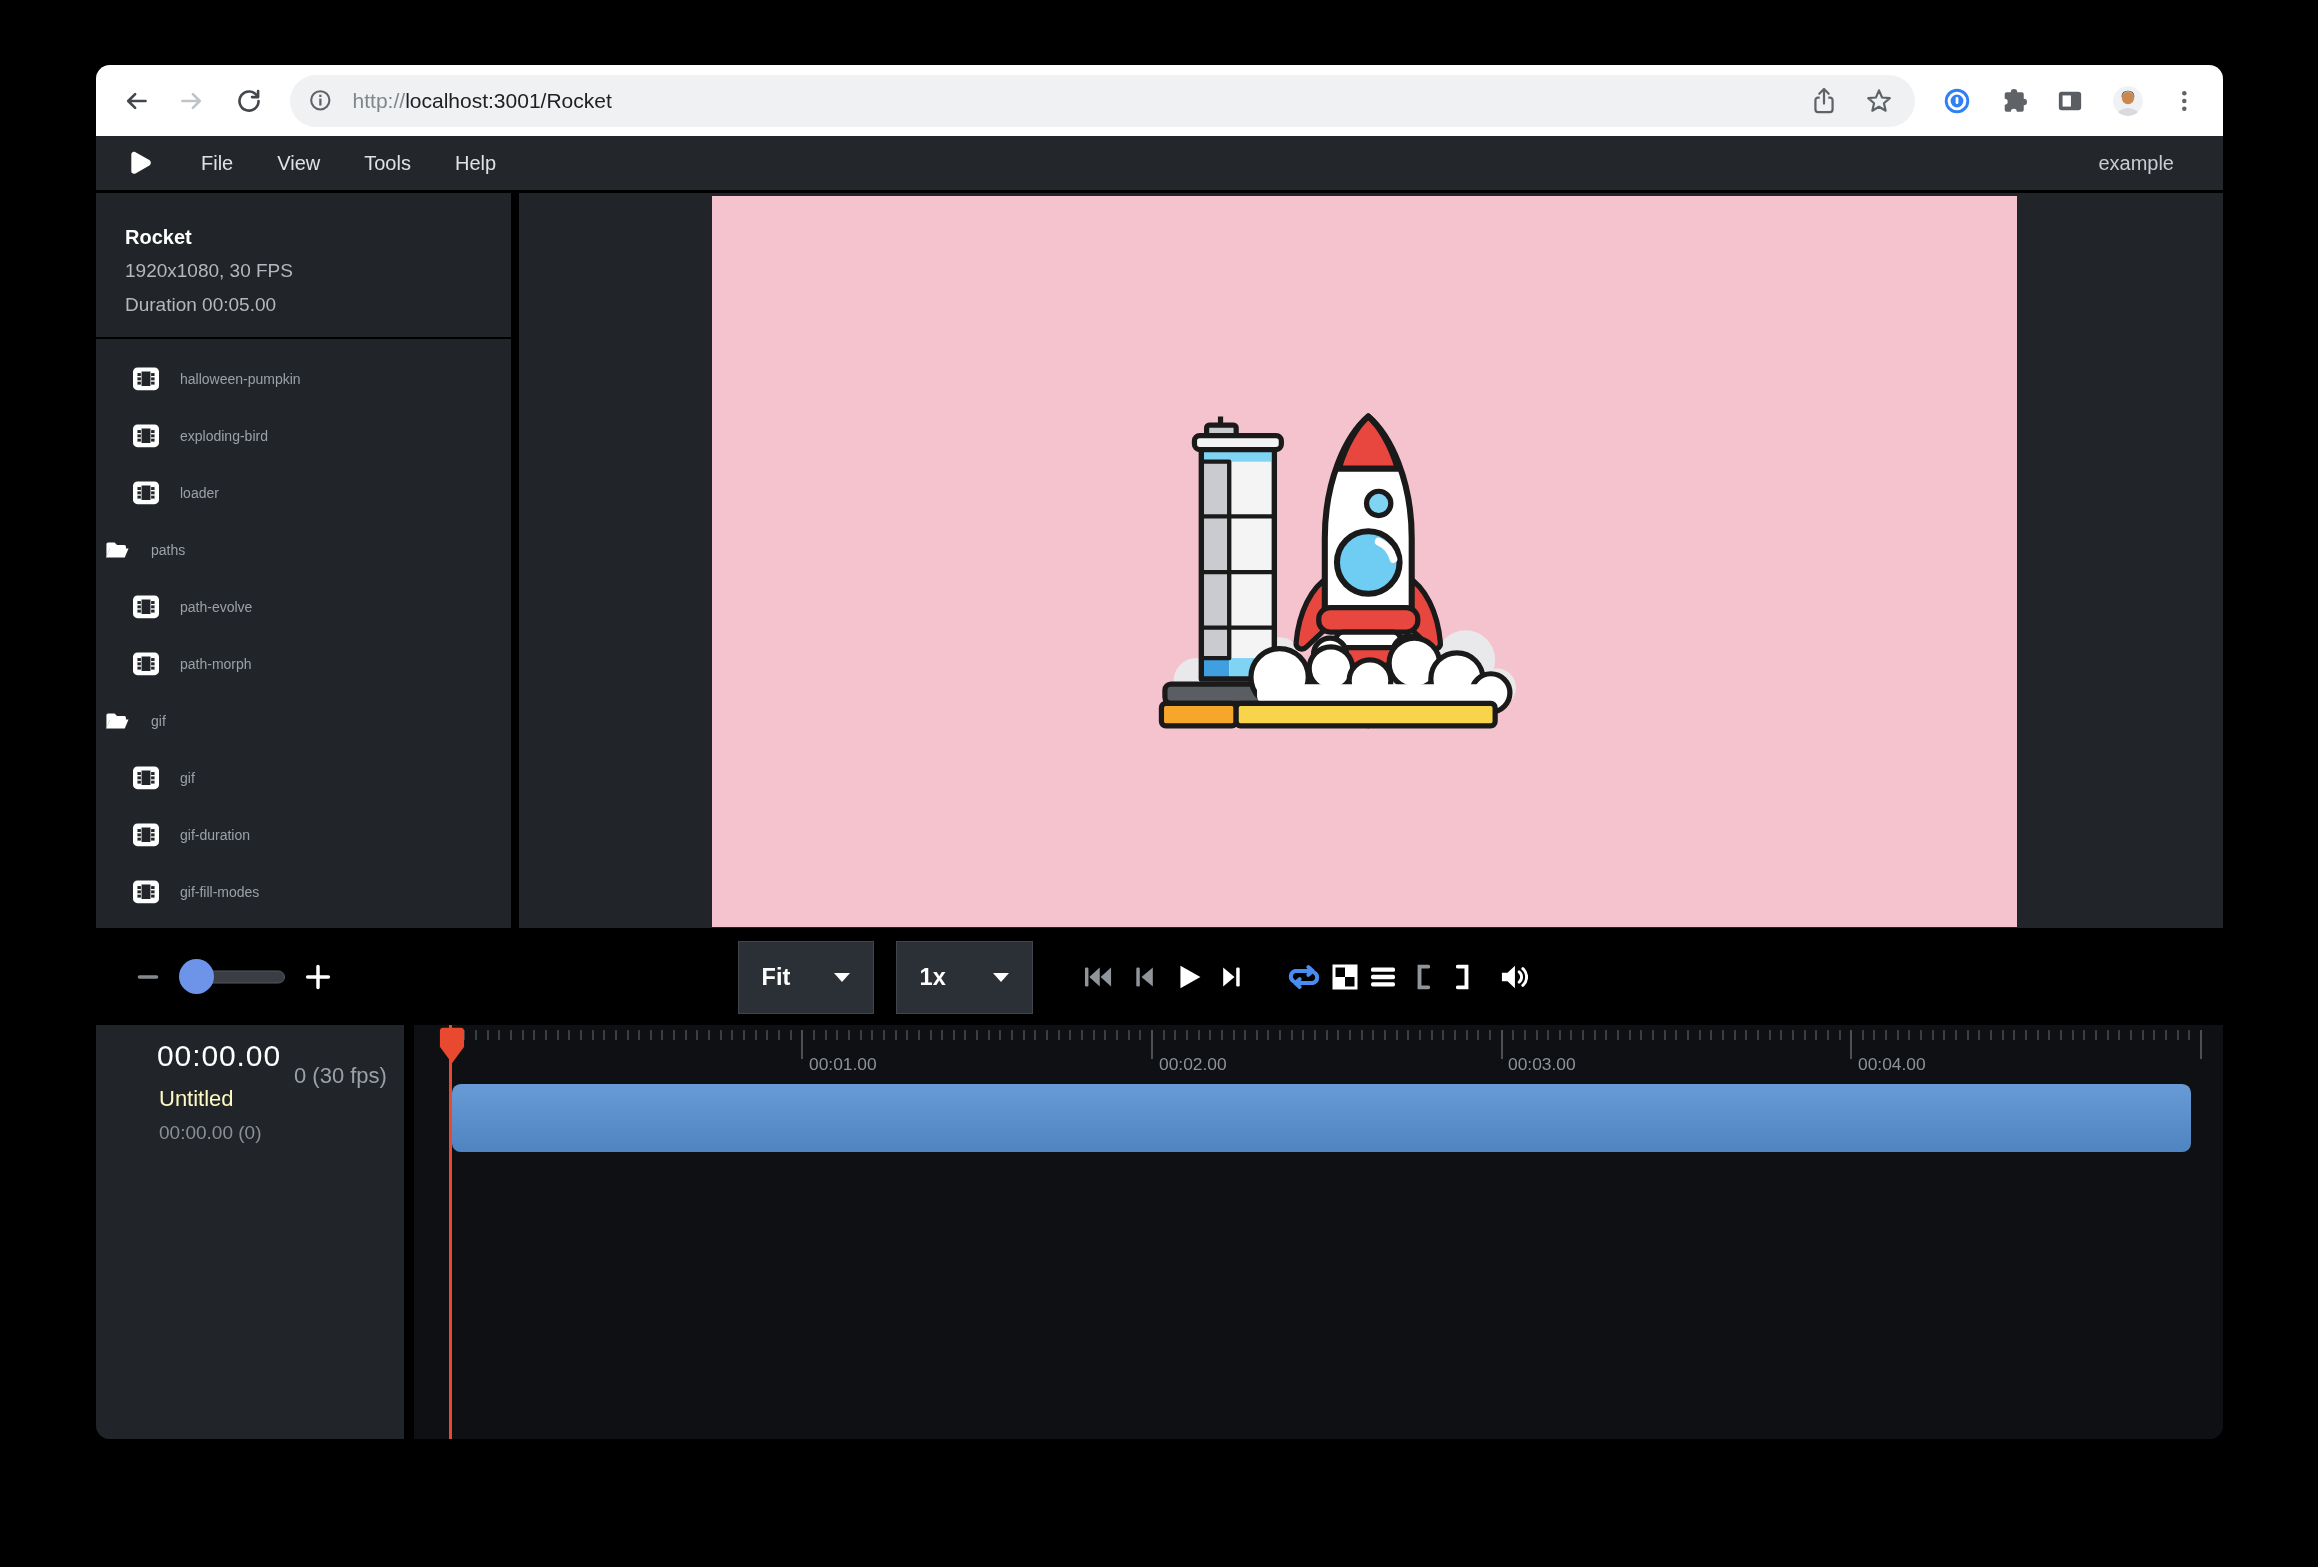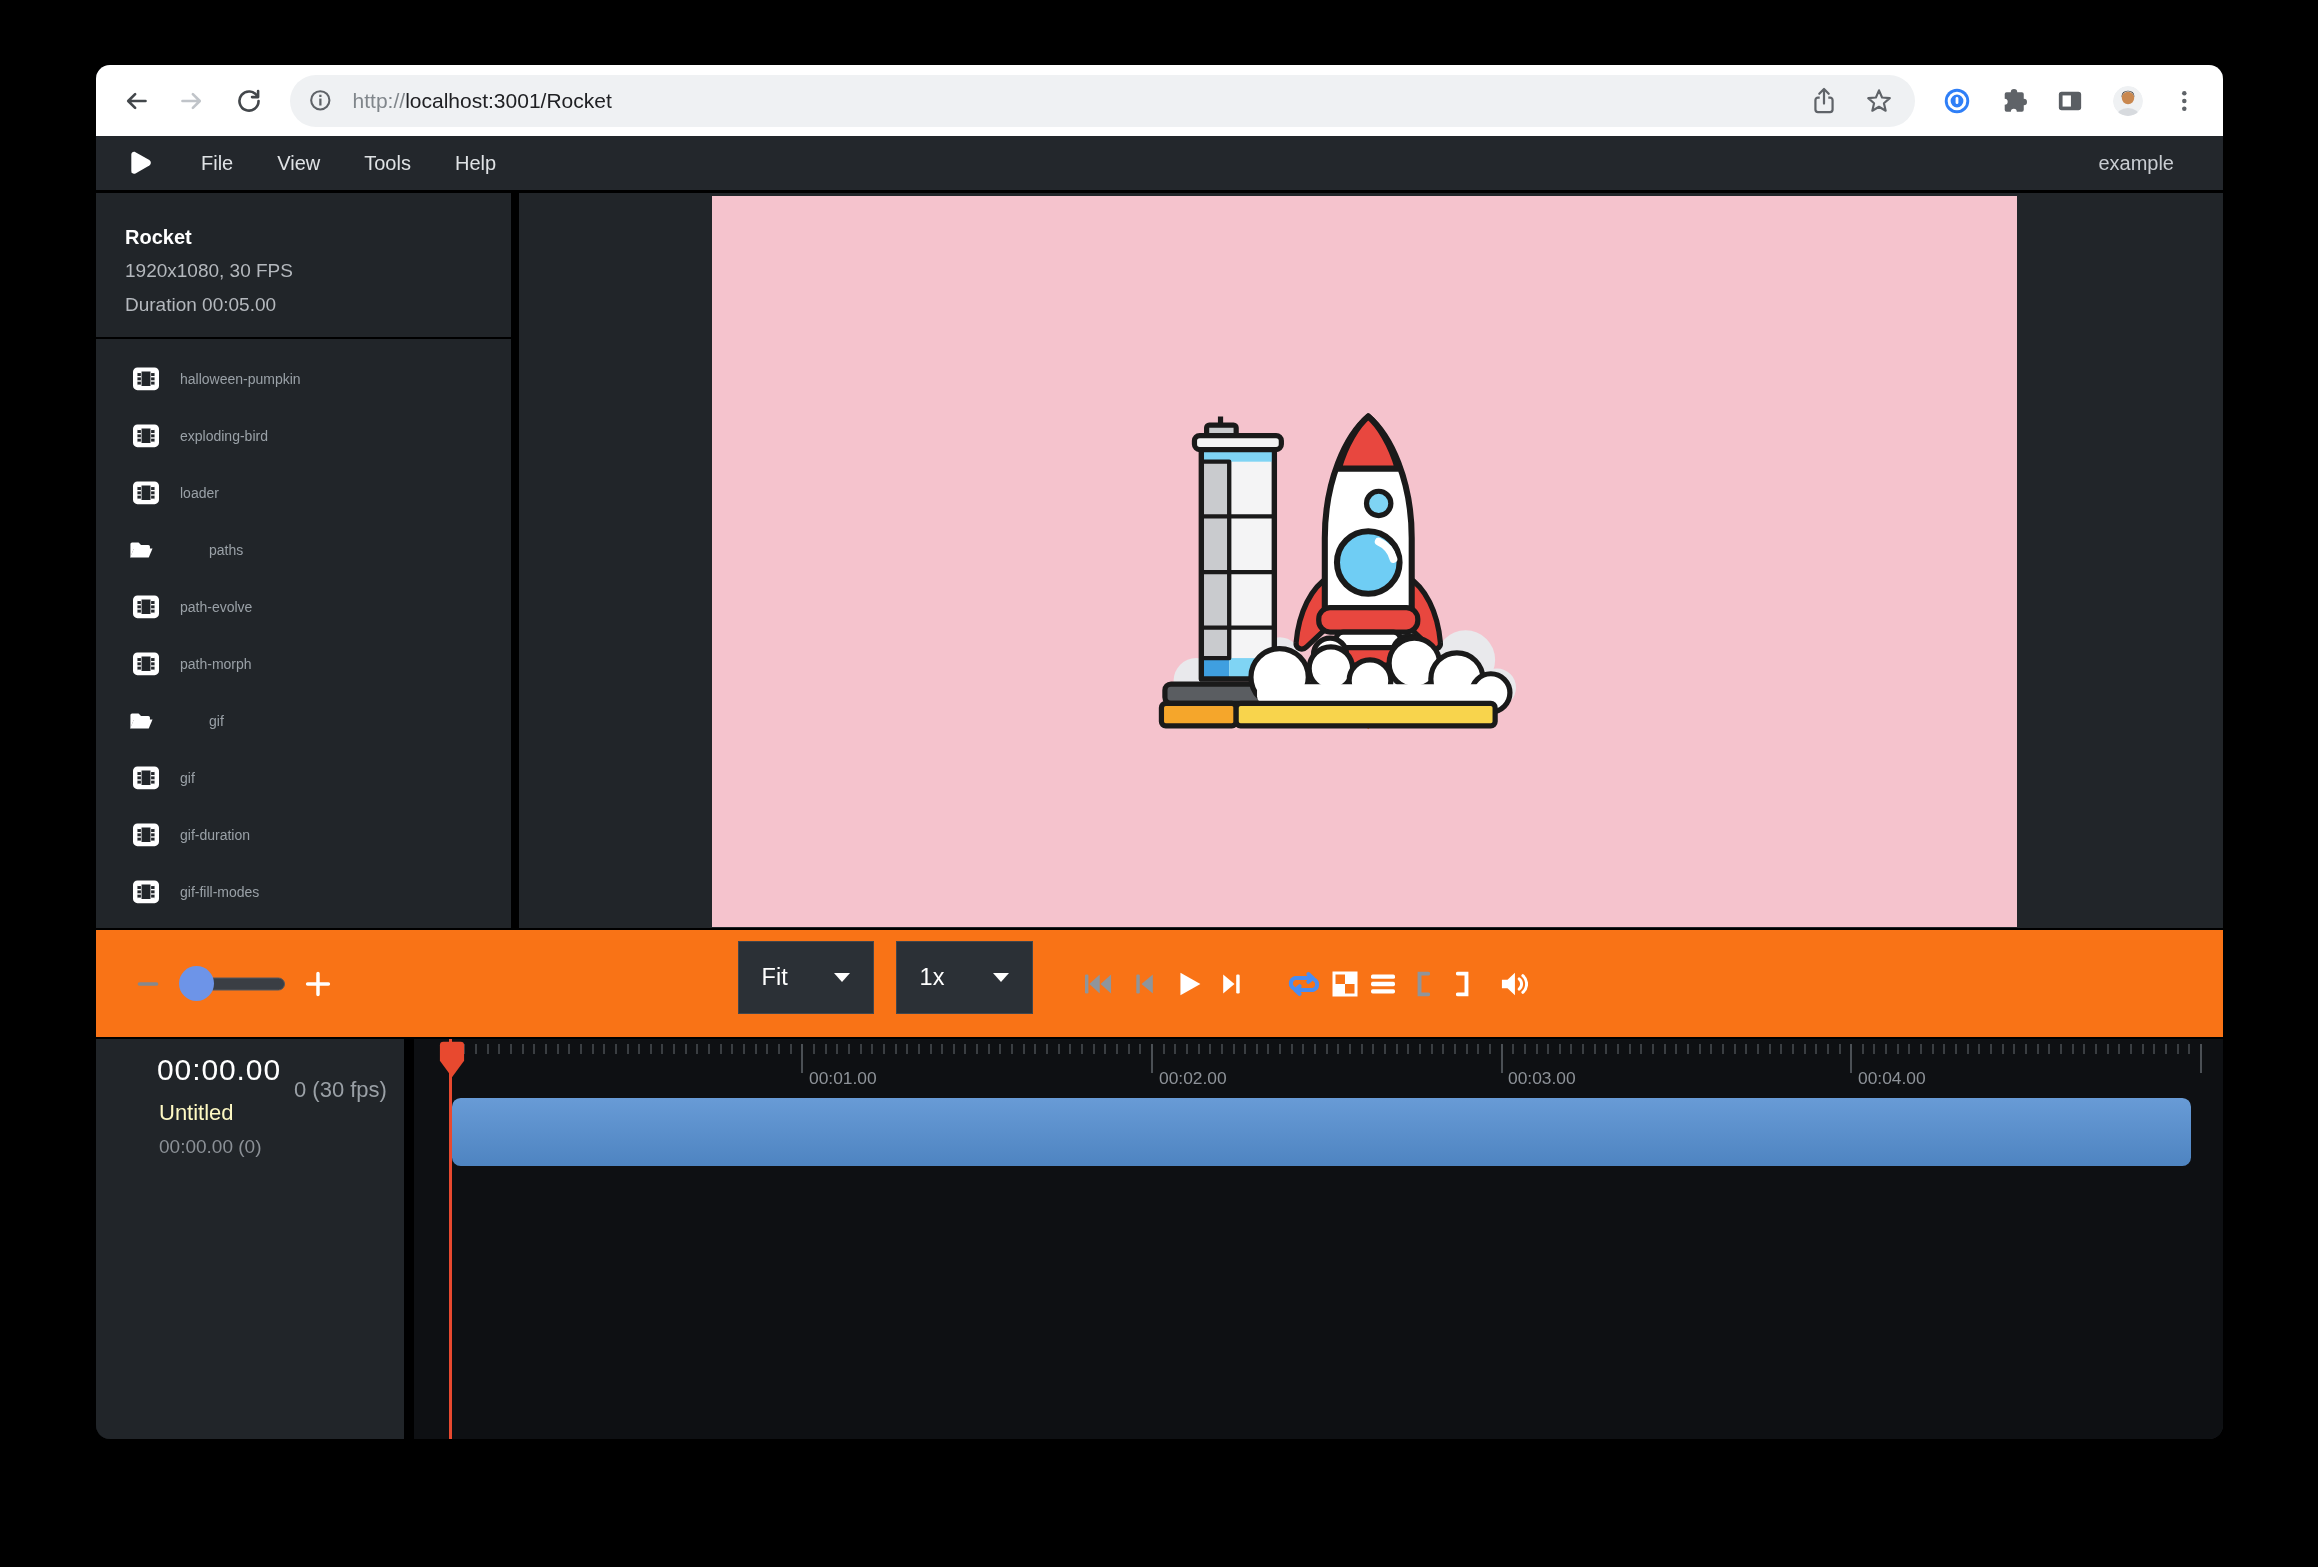--- a/index.html
+++ b/index.html
@@ -44,31 +44,31 @@
 
   
   .main { height:735px; display:flex; flex:0 0 auto; }
   .sidebar { width:423px; background:#212529; border-right:8.7px solid #000; flex:0 0 auto; overflow:hidden; }
   .info { padding:33px 0 0 29px; }
   .info-title { color:#fff; font-size:20px; font-weight:bold; }
   .info-line { color:#b4b8bd; font-size:19px; margin-top:11.3px; }
   .sidebar-divider { height:2.6px; background:#000; margin-top:21px; }
   .complist { margin-top:11.3px; }
   .row { height:57px; display:flex; align-items:center; padding-left:37px; cursor:default; }
-  .row.folder { padding-left:32px;gap:34px; }
+  .row.folder { padding-left:8px; }
   .row .ic { width:26px; height:23.5px; flex:0 0 auto; }
   .row-label { margin-left:21px; color:#9aa1a7; font-size:14px; white-space:nowrap; }
 
   .preview { flex:1; position:relative; background:#212529; }
   .canvas { position:absolute; left:193px; top:2.6px; width:1305px; height:731px; background:#f5c3cd; }
   .rocket-svg { position:absolute; left:439px; top:196px; width:365px; height:341px; }
 
   
-  .toolbar { height:111px; background:#f97316; border-top:2.6px solid #000; border-bottom:2.6px solid #000;
-             position:relative; flex:0 0 auto; }
+  .toolbar { height:97px; background:#000000; border-top:2.6px solid #000; border-bottom:2.6px solid #000;
+             position:relative; flex:0 0 auto;font-weight:bold; }
   .tb { position:absolute; top:50%; transform:translate(-50%,-50%); }
   .zoom-track { position:absolute; left:85px; top:50%; transform:translateY(-50%); width:104px; height:13px;
                 background:#3a3e44; border:1.7px solid #54585f; border-radius:7px; }
   .zoom-knob { position:absolute; left:-3.5px; top:50%; transform:translateY(-50%); width:35px; height:35px;
                border-radius:50%; background:#6d94e8; }
   .dropdown { position:absolute; top:11.3px; height:73px; background:#2b3036; border:1.7px solid #41464d;
               display:flex; align-items:center; justify-content:space-between; padding:0 22.6px; }
   .dd-fit { left:642px; width:136px; }
   .dd-speed { left:800px; width:137px; }
   .dd-label { color:#fff; font-size:23.5px; }

